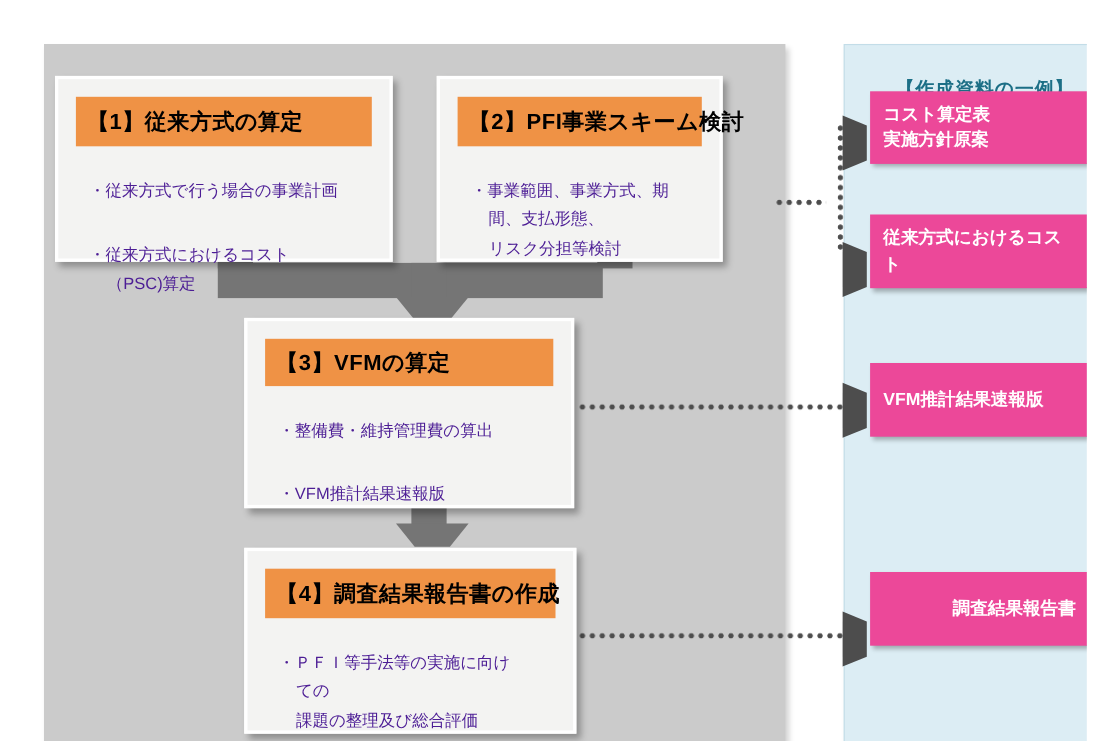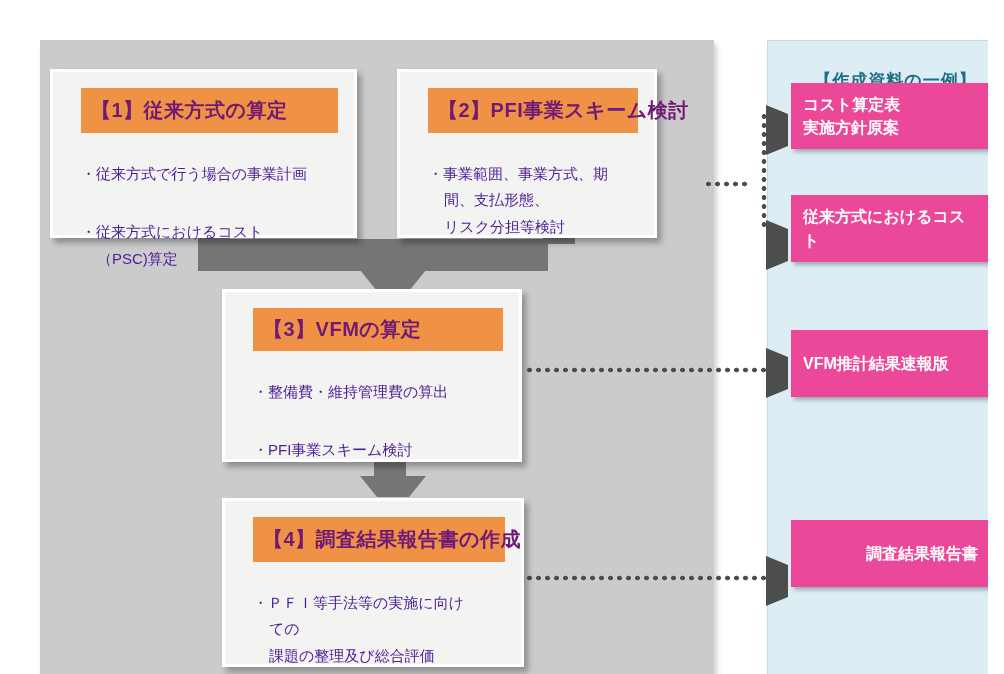--- a/index.html
+++ b/index.html
@@ -44,29 +44,28 @@
   
   .flow-box {
     position: absolute;
     border: 3px solid #ffffff;
     background: #f3f3f2;
     box-shadow: 4px 5px 6px rgba(0,0,0,0.30);
     z-index: 2;
   }
   .flow-header {
     background: #ef9245;
-    color: #701a75;
+    color: #000000;
     font-size: 20px;
     font-weight: bold;
     display: flex;
     align-items: center;
     padding: 0 10px;
     letter-spacing: 0.5px;
     white-space: nowrap;
-    margin-left: 12px;
   }
   .flow-body {
     padding: 12px 10px 12px 12px;
     font-size: 15px;
     color: #4c1d95;
     line-height: 1.75;
   }
   .bullet {
     white-space: pre-line;
     padding-left: 16px;
@@ -188,21 +187,21 @@
     <div class="flow-body">
       <div class="bullet">・事業範囲、事業方式、期間、支払形態、
 リスク分担等検討</div>
     </div>
   </div>
 
   <div class="flow-box" id="step3">
     <div class="flow-header">【3】VFMの算定</div>
     <div class="flow-body">
       <div class="bullet">・整備費・維持管理費の算出</div>
-      <div class="bullet">・PFI事業スキーム検討</div>
+      <div class="bullet">・VFM推計結果速報版</div>
       <div class="bullet">・VFM試算結果</div>
     </div>
   </div>
 
   <div class="flow-box" id="step4">
     <div class="flow-header">【4】調査結果報告書の作成</div>
     <div class="flow-body">
       <div class="bullet">・ＰＦＩ等手法等の実施に向けての
 課題の整理及び総合評価</div>
     </div>

